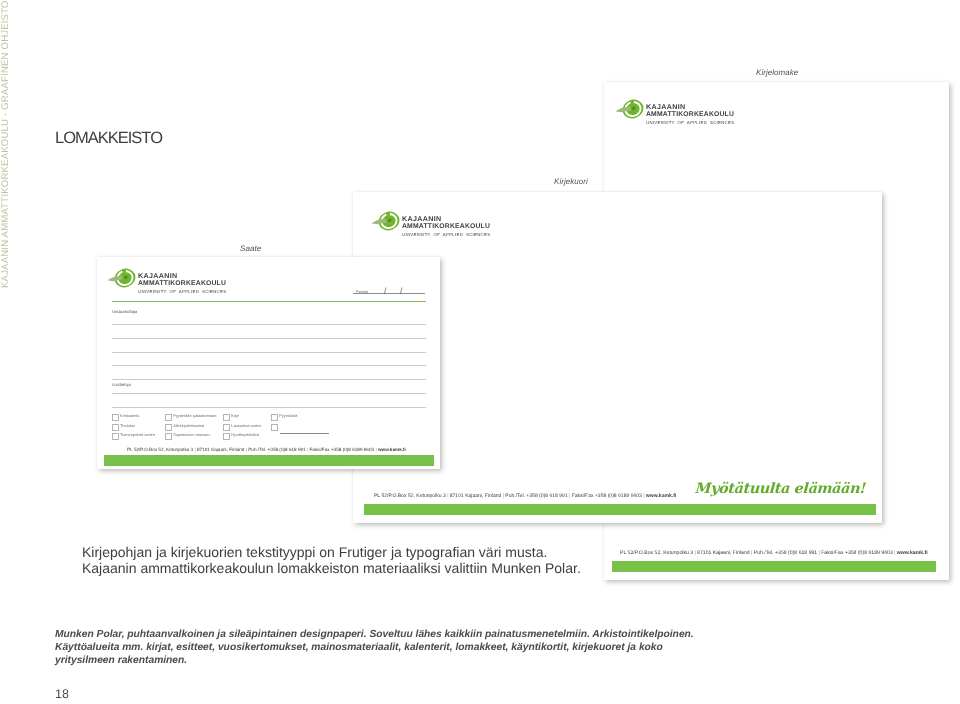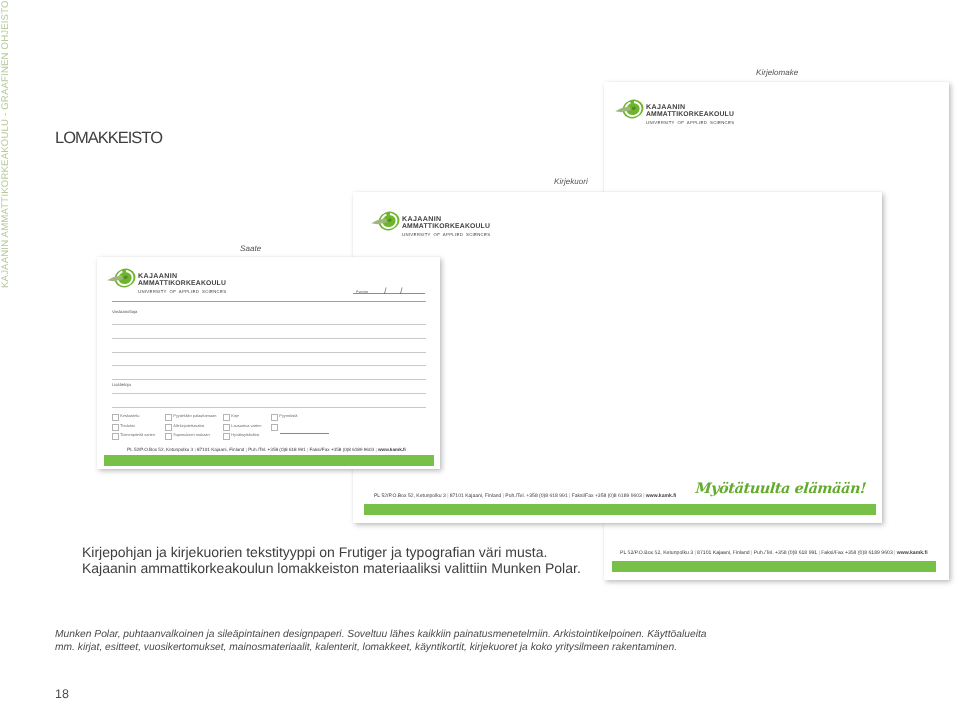--- a/index.html
+++ b/index.html
@@ -39,21 +39,21 @@
 
   .frmline{position:absolute;background:#c9c9c9;height:1px;}
   .frmgreen{position:absolute;background:#8cbb5e;height:0.9px;}
   .frmlabel{position:absolute;color:#585858;}
   .cb{position:absolute;border:0.7px solid #b4b4b4;background:#fff;}
   .cbtxt{position:absolute;color:#6a6a6a;white-space:nowrap;}
   .slash{position:absolute;color:#6a6a6a;}
 
   .body1{position:absolute;left:46px;top:545px;font-size:14px;color:#3d3d3d;line-height:15.67px;margin-left:36px;}
   .body2{position:absolute;left:55px;top:628px;font-size:10.25px;color:#4a4a4a;line-height:13.2px;
-         font-style:italic;width:660px;}
+         font-style:italic;width:660px;font-weight:bold;}
 </style>
 </head>
 <body>
 
 <div class="page">
 
   <div class="sidetext">
     <span>KAJAANIN AMMATTIKORKEAKOULU - GRAAFINEN OHJEISTO</span>
   </div>
 

